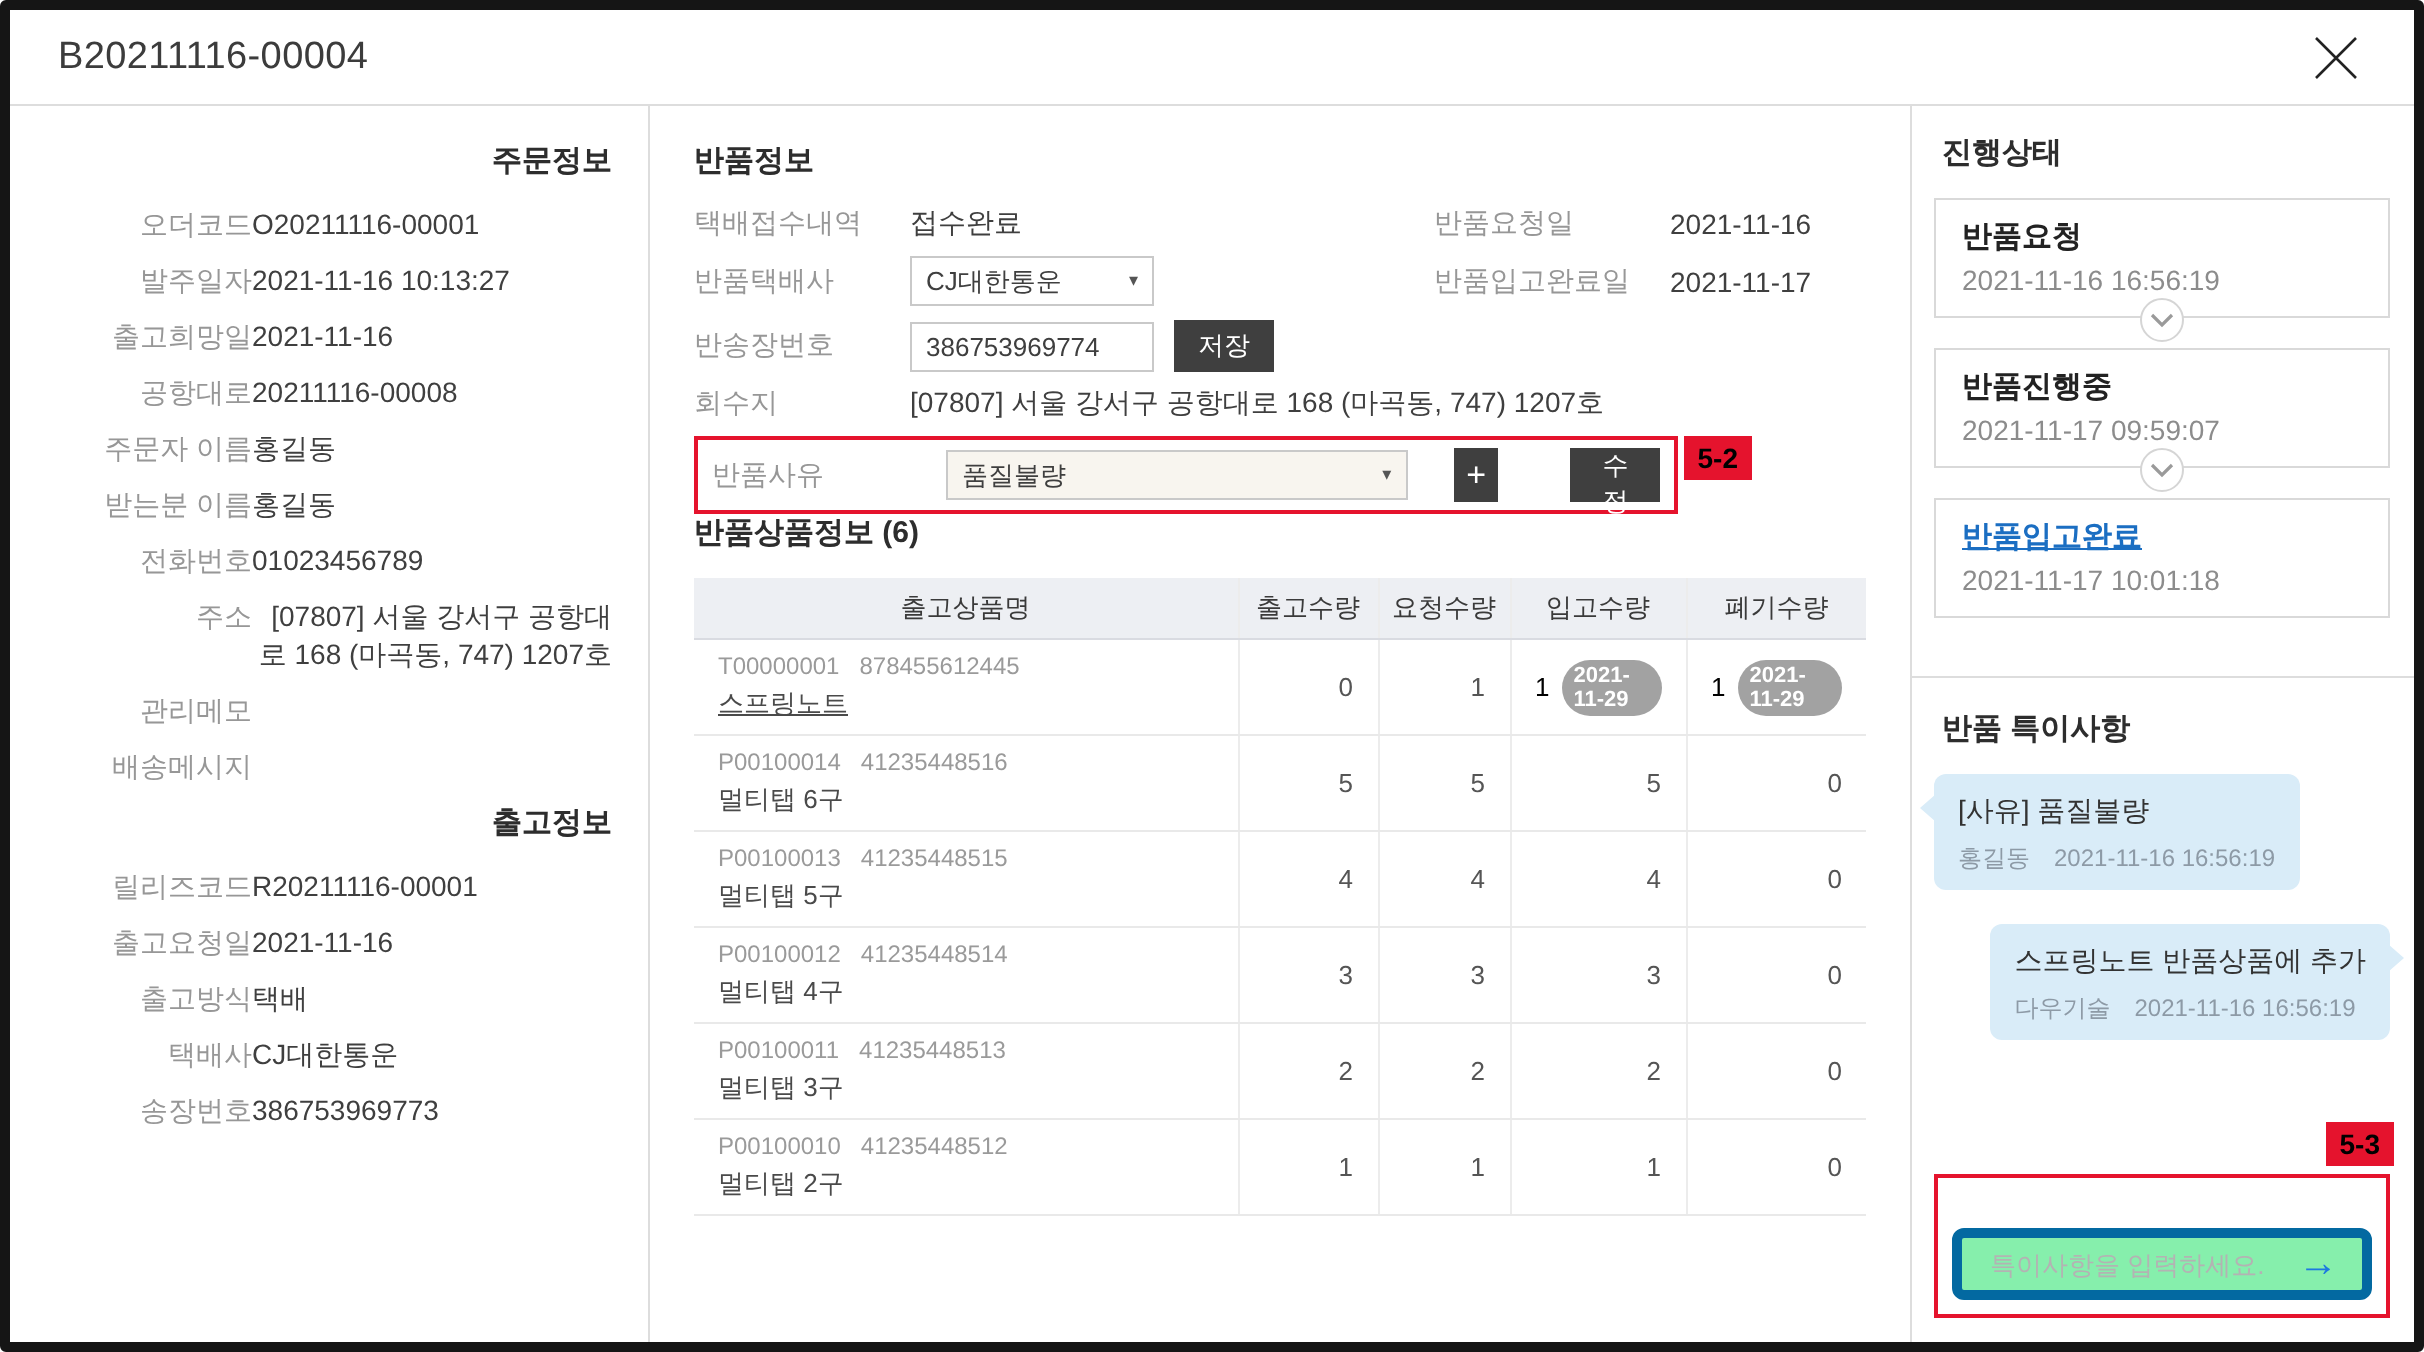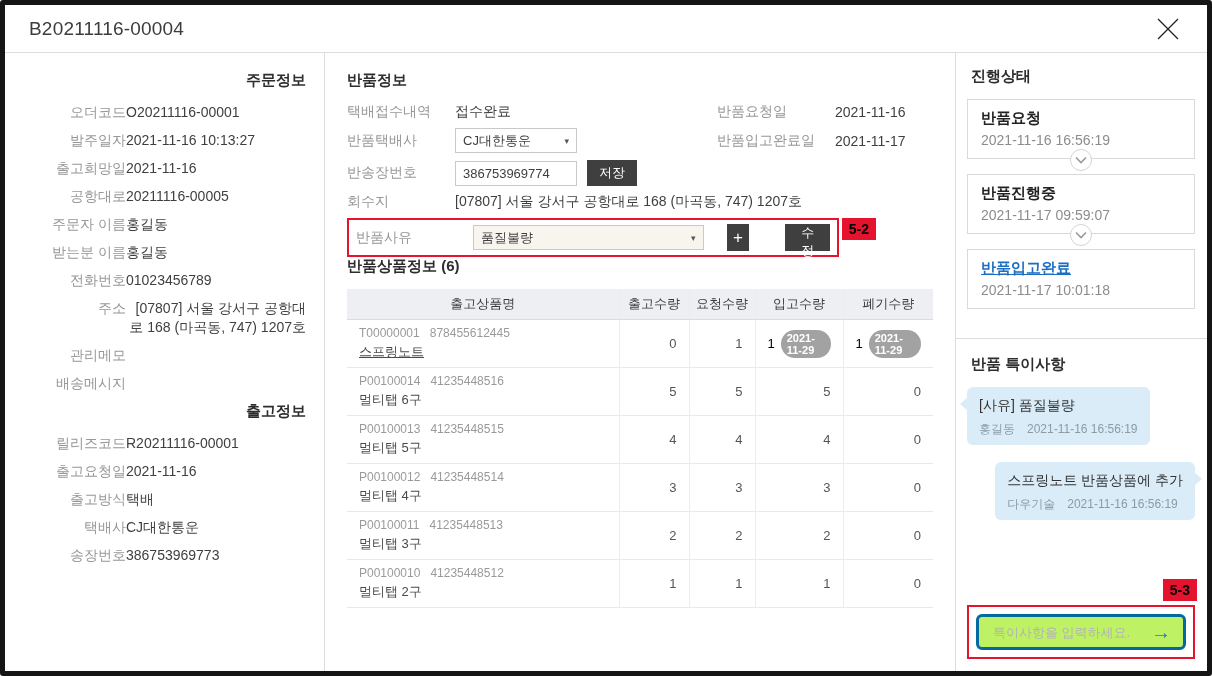--- a/index.html
+++ b/index.html
@@ -73,21 +73,21 @@
   .msg{position:relative;background:var(--bubble);border-radius:6px;padding:9px 12px 8px;max-width:200px;margin-bottom:17px;font-size:14px;color:#333;line-height:1.35;}
   .msg .meta{margin-top:6px;font-size:12px;color:#8d9aa6;display:flex;gap:12px;white-space:nowrap;}
   .msg.left{align-self:flex-start;}
   .msg.right{align-self:flex-end;}
   .msg.left::before{content:"";position:absolute;left:-7px;top:10px;border:7px solid transparent;border-left:none;border-right:8px solid var(--bubble);}
   .msg.right::before{content:"";position:absolute;right:-7px;top:10px;border:7px solid transparent;border-right:none;border-left:8px solid var(--bubble);}
   
   .note-area{margin-top:auto;position:relative;}
   .note-outline{border:2px solid var(--red);padding:7px;}
   .anno-53{top:-26px;right:-2px;}
-  .note-pill{border:3px solid #0369a1;border-radius:6px;height:36px;display:flex;align-items:center;padding:0 6px 0 12px;background:#bef264;}
+  .note-pill{border:5px solid #0369a1;border-radius:6px;height:36px;display:flex;align-items:center;padding:0 6px 0 12px;background:#86efac;margin-top:18px;}
   .note-pill input{border:none;outline:none;flex:1;font-size:13px;color:#444;min-width:0;background:transparent;}
   .note-pill input::placeholder{color:#b3b3b3;}
   .sendbtn{flex:none;background:none;border:none;color:var(--arrow);font-size:20px;line-height:1;cursor:pointer;padding:2px 6px;}
 </style>
 </head>
 <body>
 
 <div class="frame">
 
   <div class="hdr">
@@ -111,21 +111,21 @@
           <div class="field-row">
             <span class="lb">발주일자</span>
             <span class="vl">2021-11-16 10:13:27</span>
           </div>
           <div class="field-row">
             <span class="lb">출고희망일</span>
             <span class="vl">2021-11-16</span>
           </div>
           <div class="field-row">
             <span class="lb">공항대로</span>
-            <span class="vl">20211116-00005</span>
+            <span class="vl">20211116-00008</span>
           </div>
           <div class="field-row">
             <span class="lb">주문자 이름</span>
             <span class="vl">홍길동</span>
           </div>
           <div class="field-row">
             <span class="lb">받는분 이름</span>
             <span class="vl">홍길동</span>
           </div>
           <div class="field-row">

